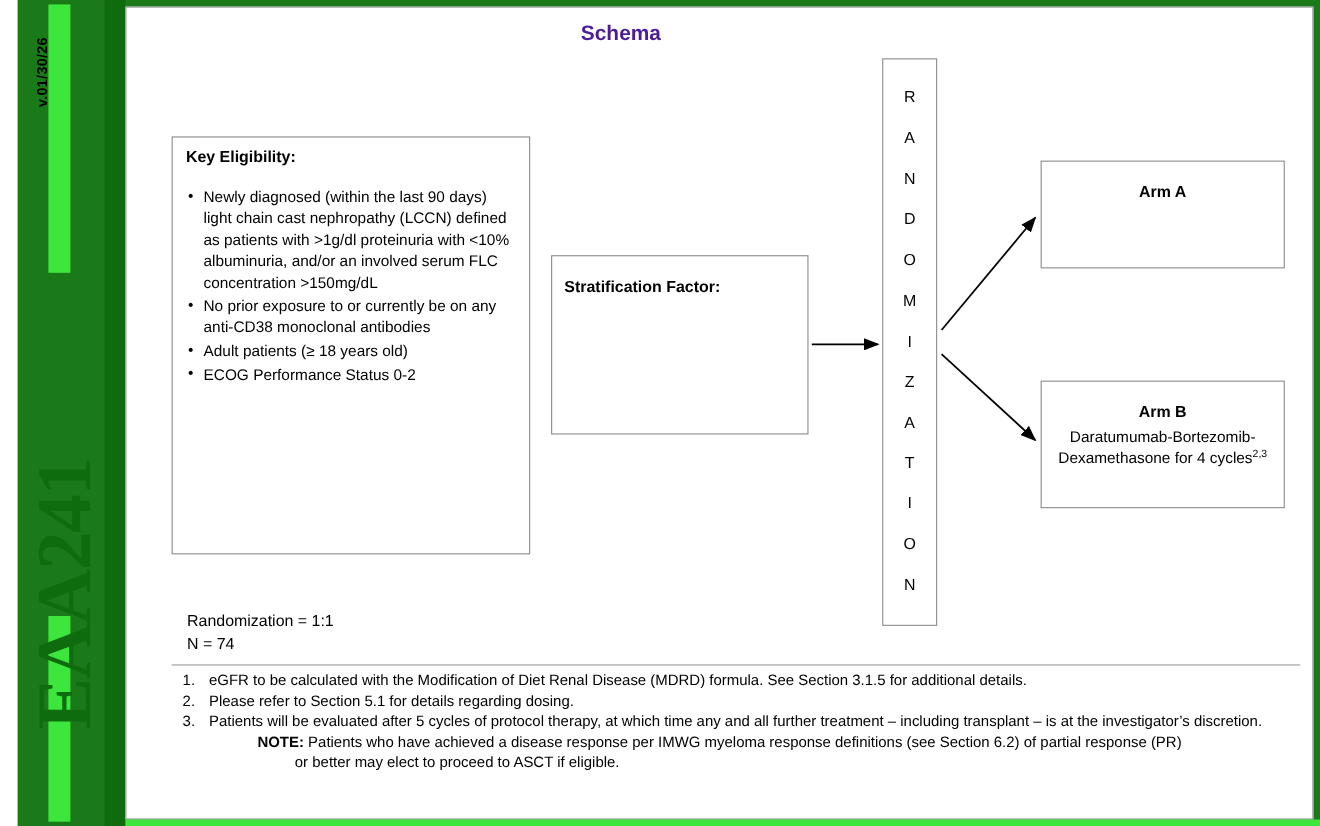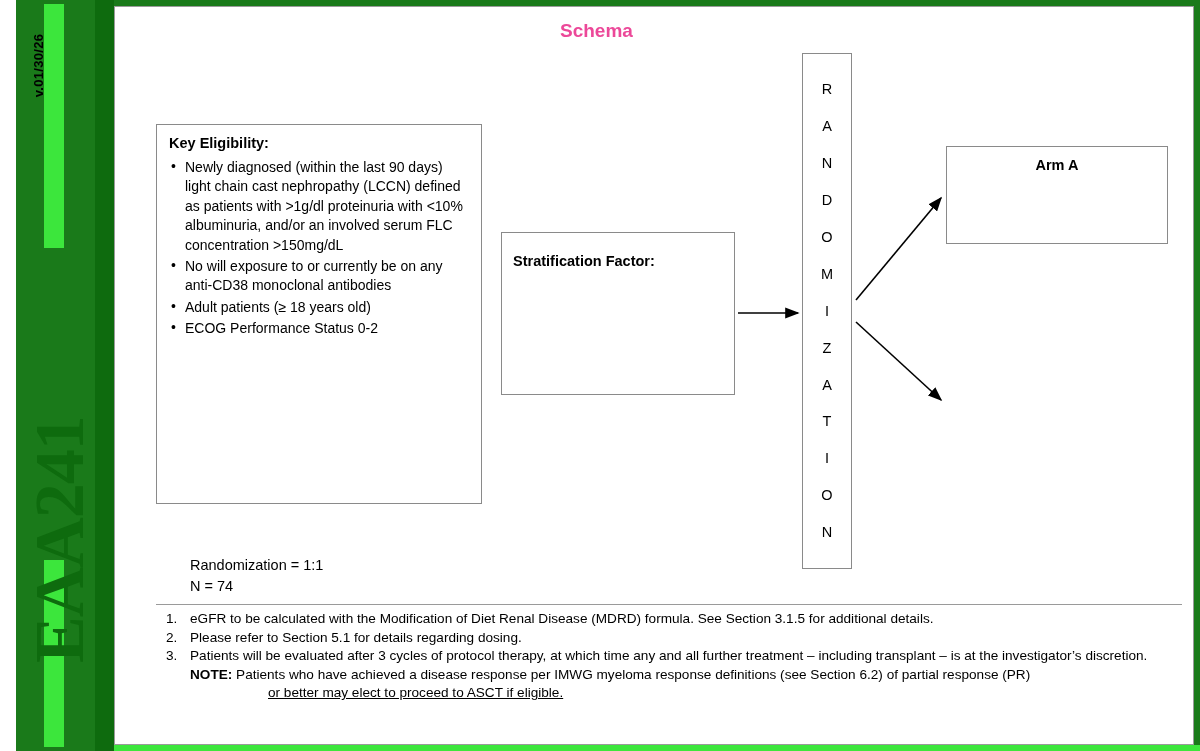--- a/index.html
+++ b/index.html
@@ -95,46 +95,46 @@
     font-weight: bold;
     color: #0e6b0e;
     letter-spacing: -1px;
     text-align: center;
     white-space: nowrap;
   }
 
   
   .schema-title {
     position: absolute;
-    left: 560px;
+    left: 528px;
     top: 20px;
     font-size: 19px;
     font-weight: bold;
-    color: #ec4899;
+    color: #4c1d95;
   }
 
   
   .box {
     position: absolute;
     border: 1px solid #8a8a8a;
     background: #ffffff;
     box-sizing: border-box;
   }
 
   #eligibility-box {
     left: 156px;
     top: 124px;
     width: 326px;
     height: 380px;
     padding: 10px 12px 8px 12px;
   }
   #eligibility-box .hdr {
     font-size: 14.5px;
     font-weight: bold;
-    margin-bottom: 7px;
+    margin-bottom: 19px;
   }
   ul.bullets {
     list-style: none;
     margin: 0;
     padding: 0;
   }
   ul.bullets > li {
     position: relative;
     padding-left: 16px;
     font-size: 14px;
@@ -197,20 +197,21 @@
   #arm-b-box {
     left: 946px;
     top: 346px;
     width: 222px;
     height: 116px;
   }
   .arm-title {
     font-size: 14.5px;
     font-weight: bold;
     margin-bottom: 5px;
+    margin-top: 10px;
   }
   .arm-desc {
     font-size: 14px;
     line-height: 18.5px;
   }
 
   
   svg.arrows {
     position: absolute;
     left: 0; top: 0;
@@ -218,21 +219,20 @@
     pointer-events: none;
   }
 
   
   .rand-note {
     position: absolute;
     left: 170px;
     top: 555px;
     font-size: 14.5px;
     line-height: 21px;
-    margin-left: 20px;
   }
   .hrule {
     position: absolute;
     left: 156px;
     top: 604px;
     width: 1026px;
     height: 1px;
     background: #9a9a9a;
   }
   .footnotes {
@@ -253,24 +253,24 @@
     left: 6px;
     top: 0;
   }
   .note-row {
     position: relative;
     padding-left: 30px;
     margin-top: 0px;
   }
   .note-label {
     font-weight: bold;
+    margin-left: 44px;
   }
   .note-cont {
     padding-left: 78px;
-    text-decoration: underline;
   }
   sup { font-size: 9.5px; vertical-align: super; line-height: 0; }
 </style>
 </head>
 <body>
 
 <div id="page">
 
   <div class="green-outer"></div>
   <div class="left-white-gap"></div>
@@ -293,21 +293,21 @@
     </defs>
     <line x1="738" y1="313" x2="798" y2="313" stroke="#000" stroke-width="1.6" marker-end="url(#arrowhead)"></line>
     <line x1="856" y1="300" x2="941" y2="198" stroke="#000" stroke-width="1.6" marker-end="url(#arrowhead)"></line>
     <line x1="856" y1="322" x2="941" y2="400" stroke="#000" stroke-width="1.6" marker-end="url(#arrowhead)"></line>
   </svg>
 
   <div class="box" id="eligibility-box">
     <div class="hdr">Key Eligibility:</div>
     <ul class="bullets">
       <li>Newly diagnosed (within the last 90 days) light chain cast nephropathy (LCCN) defined as patients with &gt;1g/dl proteinuria with &lt;10% albuminuria, and/or an involved serum FLC concentration &gt;150mg/dL</li>
-      <li>No will exposure to or currently be on any anti-CD38 monoclonal antibodies</li>
+      <li>No prior exposure to or currently be on any anti-CD38 monoclonal antibodies</li>
       <li>Adult patients (≥ 18 years old)</li>
       <li>ECOG Performance Status 0-2</li>
     </ul>
   </div>
 
   <div class="box" id="strat-box">
     <div class="hdr">Stratification Factor:</div>
   </div>
 
   <div class="box" id="rand-box">
@@ -323,40 +323,44 @@
     <span class="ltr">T</span>
     <span class="ltr">I</span>
     <span class="ltr">O</span>
     <span class="ltr">N</span>
   </div>
 
   <div class="box arm-box" id="arm-a-box">
     <div class="arm-title">Arm A</div>
   </div>
 
+  <div class="box arm-box" id="arm-b-box">
+    <div class="arm-title">Arm B</div>
+    <div class="arm-desc">Daratumumab-Bortezomib-Dexamethasone for 4 cycles<sup>2,3</sup></div>
+  </div>
 
   <div class="rand-note">
     <div>Randomization = 1:1</div>
     <div>N = 74</div>
   </div>
 
   <div class="hrule"></div>
 
   <div class="footnotes">
     <div class="fn-row">
       <span class="fn-num">1.</span>
       <span>eGFR to be calculated with the Modification of Diet Renal Disease (MDRD) formula. See Section 3.1.5 for additional details.</span>
     </div>
     <div class="fn-row">
       <span class="fn-num">2.</span>
       <span>Please refer to Section 5.1 for details regarding dosing.</span>
     </div>
     <div class="fn-row">
       <span class="fn-num">3.</span>
-      <span>Patients will be evaluated after 3 cycles of protocol therapy, at which time any and all further treatment – including transplant – is at the investigator’s discretion.</span>
+      <span>Patients will be evaluated after 5 cycles of protocol therapy, at which time any and all further treatment – including transplant – is at the investigator’s discretion.</span>
     </div>
     <div class="note-row">
       <span class="note-label">NOTE:</span>
       <span>Patients who have achieved a disease response per IMWG myeloma response definitions (see Section 6.2) of partial response (PR)</span>
       <div class="note-cont">or better may elect to proceed to ASCT if eligible.</div>
     </div>
   </div>
 
 </div>
 

